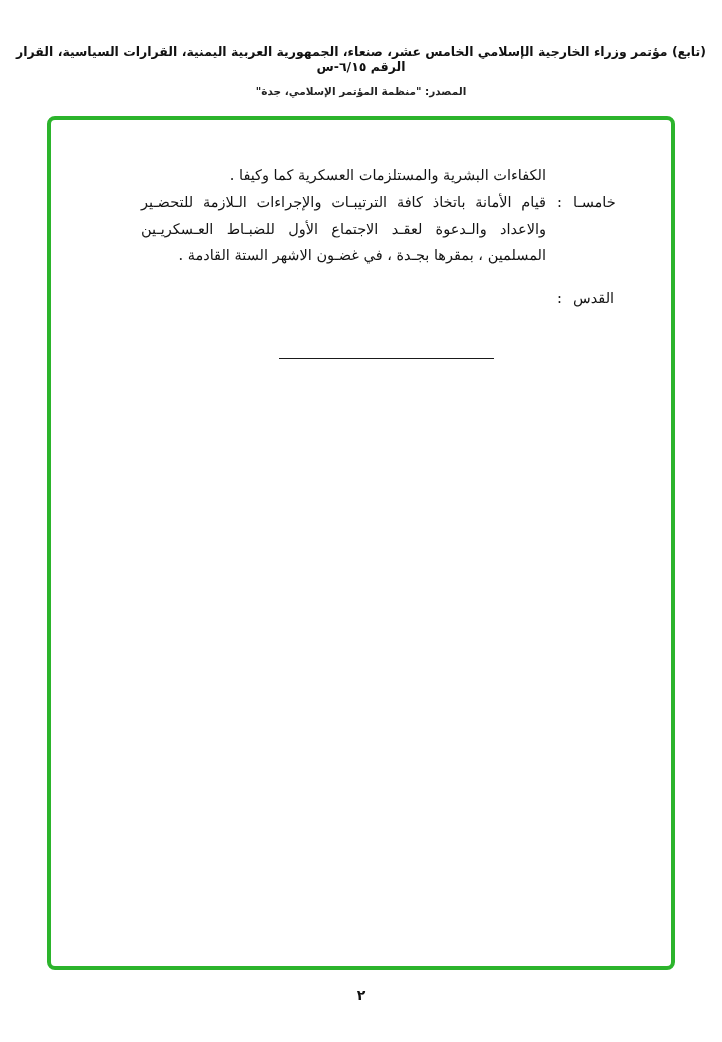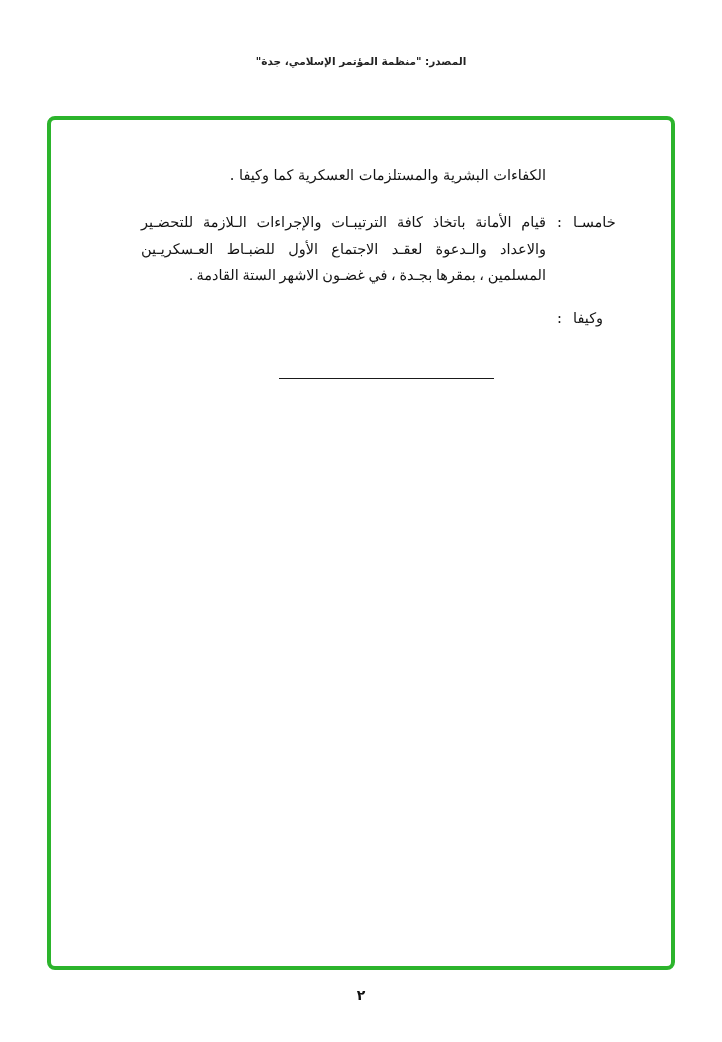--- a/index.html
+++ b/index.html
@@ -49,21 +49,20 @@
     position: relative;
     padding: 42px 40px 0 90px;
     direction: rtl;
     font-size: 14.5px;
     line-height: 1.85;
     color: #141414;
   }
   .doc-intro {
     margin-right: 85px;
     text-align: right;
-    margin-bottom: 20px;
   }
   .doc-item {
     display: flex;
     direction: rtl;
     margin-bottom: 16px;
   }
   .item-label {
     width: 58px;
     flex: 0 0 58px;
     text-align: left;
@@ -71,21 +70,20 @@
   }
   .item-colon {
     width: 27px;
     flex: 0 0 27px;
     text-align: center;
   }
   .item-text {
     flex: 1;
     text-align: justify;
     text-align-last: right;
-    font-family: Liberation Serif, serif;
   }
   .divider {
     width: 215px;
     border: none;
     border-top: 1.5px solid #1a1a1a;
     margin: 46px auto 0 auto;
   }
   .page-footer {
     position: absolute;
     bottom: 38px;
@@ -97,36 +95,37 @@
     font-family: "DejaVu Sans", "Liberation Sans", sans-serif;
     font-weight: bold;
     font-size: 14px;
     color: #111;
   }
 </style>
 </head>
 <body>
 
 <header class="page-header">
+  <div class="header-line1">(تابع) مؤتمر وزراء الخارجية الإسلامي الخامس عشر، صنعاء، الجمهورية العربية اليمنية، القرارات السياسية، القرار الرقم ٦/١٥-س</div>
   <div class="header-line2">المصدر:  "منظمة المؤتمر الإسلامي، جدة"</div>
 </header>
 
 <div class="green-frame">
   <div class="doc-content">
 
     <p class="doc-intro">الكفاءات البشرية والمستلزمات العسكرية كما وكيفا .</p>
 
     <div class="doc-item">
       <span class="item-label">خامسـا</span>
       <span class="item-colon">:</span>
       <span class="item-text">قيام الأمانة باتخاذ كافة الترتيبـات والإجراءات الـلازمة للتحضـير والاعداد والـدعوة لعقـد الاجتماع الأول للضبـاط العـسكريـين المسلمين ، بمقرها بجـدة ، في غضـون الاشهر الستة القادمة .</span>
     </div>
 
     <div class="doc-item">
-      <span class="item-label">وكيفا</span>
+      <span class="item-label">القدس</span>
       <span class="item-colon">:</span>
     </div>
 
     <hr class="divider">
 
   </div>
 </div>
 
 <footer class="page-footer">
   <span class="page-number">٢</span>

